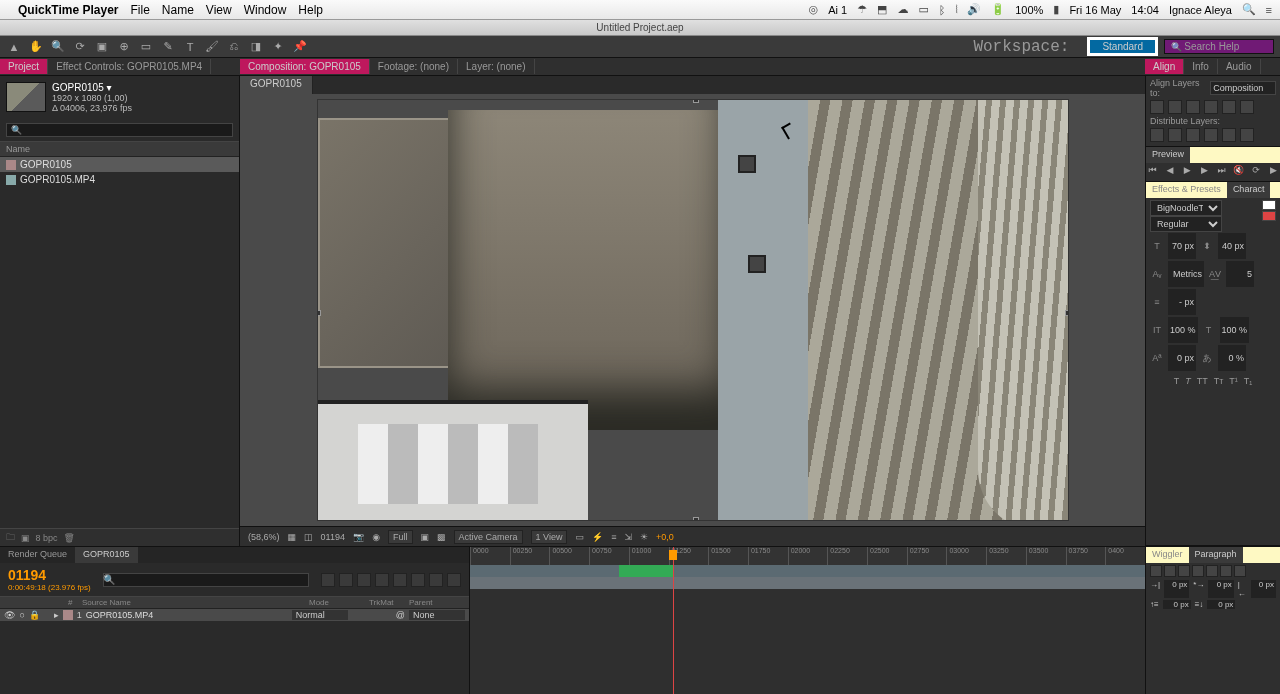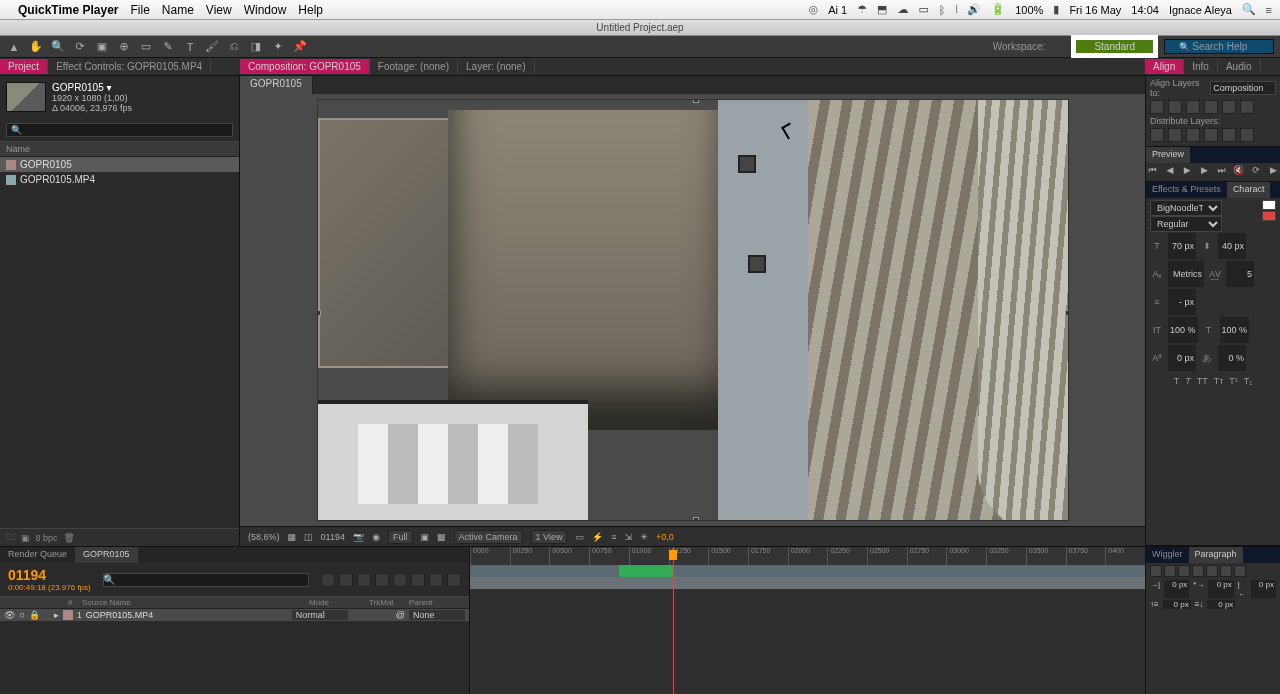--- a/index.html
+++ b/index.html
@@ -14,23 +14,23 @@
 .menubar .status { display:flex; gap:10px; align-items:center; }
 .menubar .status span { font-size:11px; }
 .menubar .sicon { font-size:12px; color:#444; }
 
 .titlebar { height:16px; background:linear-gradient(#e0e0e0,#c8c8c8); text-align:center; font-size:10px; color:#444; line-height:16px; border-bottom:1px solid #888; }
 
 
 .toolbar { height:22px; background:#3a3a3a; display:flex; align-items:center; padding:0 6px; gap:6px; border-bottom:1px solid #111; }
 .tool { width:16px; height:16px; display:flex; align-items:center; justify-content:center; color:#aaa; font-size:11px; }
 .toolbar .spacer{flex:1;}
-.workspace-lbl{color:#999;font-size:10px;margin-right:20px;}
-.workspace-sel{background:#4d7c0f;color:#ccc;padding:1px 18px;font-size:10px;border:5px solid #ffffff;}
-.search{background:#0c4a6e;color:#999;padding:1px 14px;font-size:10px;width:110px;border:1px solid #111;}
+.workspace-lbl{color:#999;font-size:16px;margin-right:12px;font-family:Liberation Mono, monospace;}
+.workspace-sel{background:#0369a1;color:#ccc;padding:1px 12px;font-size:10px;border:3px solid #ffffff;}
+.search{background:#701a75;color:#999;padding:1px 6px;font-size:10px;width:110px;border:1px solid #111;}
 .search::before{content:"🔍";font-size:9px;margin-right:2px;}
 
 
 .subbar { height:18px; background:#2f2f2f; display:flex; align-items:center; border-bottom:1px solid #111; }
 .subtab { padding:2px 8px; color:#999; font-size:10px; border-right:1px solid #444; }
 .subtab.active { background:#be185d; color:#ccc; }
 
 
 .main { display:flex; height:470px; }
 .left { width:240px; background:#2a2a2a; border-right:1px solid #111; display:flex; flex-direction:column; }
@@ -73,21 +73,21 @@
 .footage .hL{left:-3px;top:50%;}
 .footage .hR{right:-3px;top:50%;}
 .footage .cursor{position:absolute;left:466px;top:24px;width:10px;height:14px;border-left:2px solid #000;border-top:2px solid #000;transform:rotate(-30deg);}
 
 .viewer-foot { height:20px; background:#2f2f2f; display:flex; align-items:center; gap:8px; padding:0 8px; font-size:9px; color:#aaa; border-top:1px solid #111;}
 .vf-item{display:flex;align-items:center;gap:2px;}
 .vf-sel{background:#3a3a3a;padding:1px 4px;border:1px solid #222;}
 
 
 .rpanel { border-bottom:1px solid #111; padding:2px 4px; font-size:9px; color:#999; }
-.rtabs { display:flex; height:16px; background:#0f172a;}
+.rtabs { display:flex; height:16px; background:#fef9c3;}
 .rtab { padding:2px 6px; font-size:9px; color:#888; }
 .rtab.active{color:#ccc;background:#3a3a3a;}
 .align-row{display:flex;gap:4px;padding:2px 0;}
 .abtn{width:14px;height:14px;background:#444;border:1px solid #222;}
 .char-row{display:flex;align-items:center;gap:4px;padding:1px 0;}
 .char-row .ico{width:14px;text-align:center;color:#888;}
 .char-row .val{background:#222;padding:8px 2px;color:#ccc;min-width:28px;text-align:right;}
 .font-sel{width:72px;background:#222;color:#ccc;font-size:9px;padding:1px 2px;border:1px solid #444;}
 .swatches{display:flex;flex-direction:column;gap:1px;}
 .sw{width:14px;height:10px;border:1px solid #444;}

